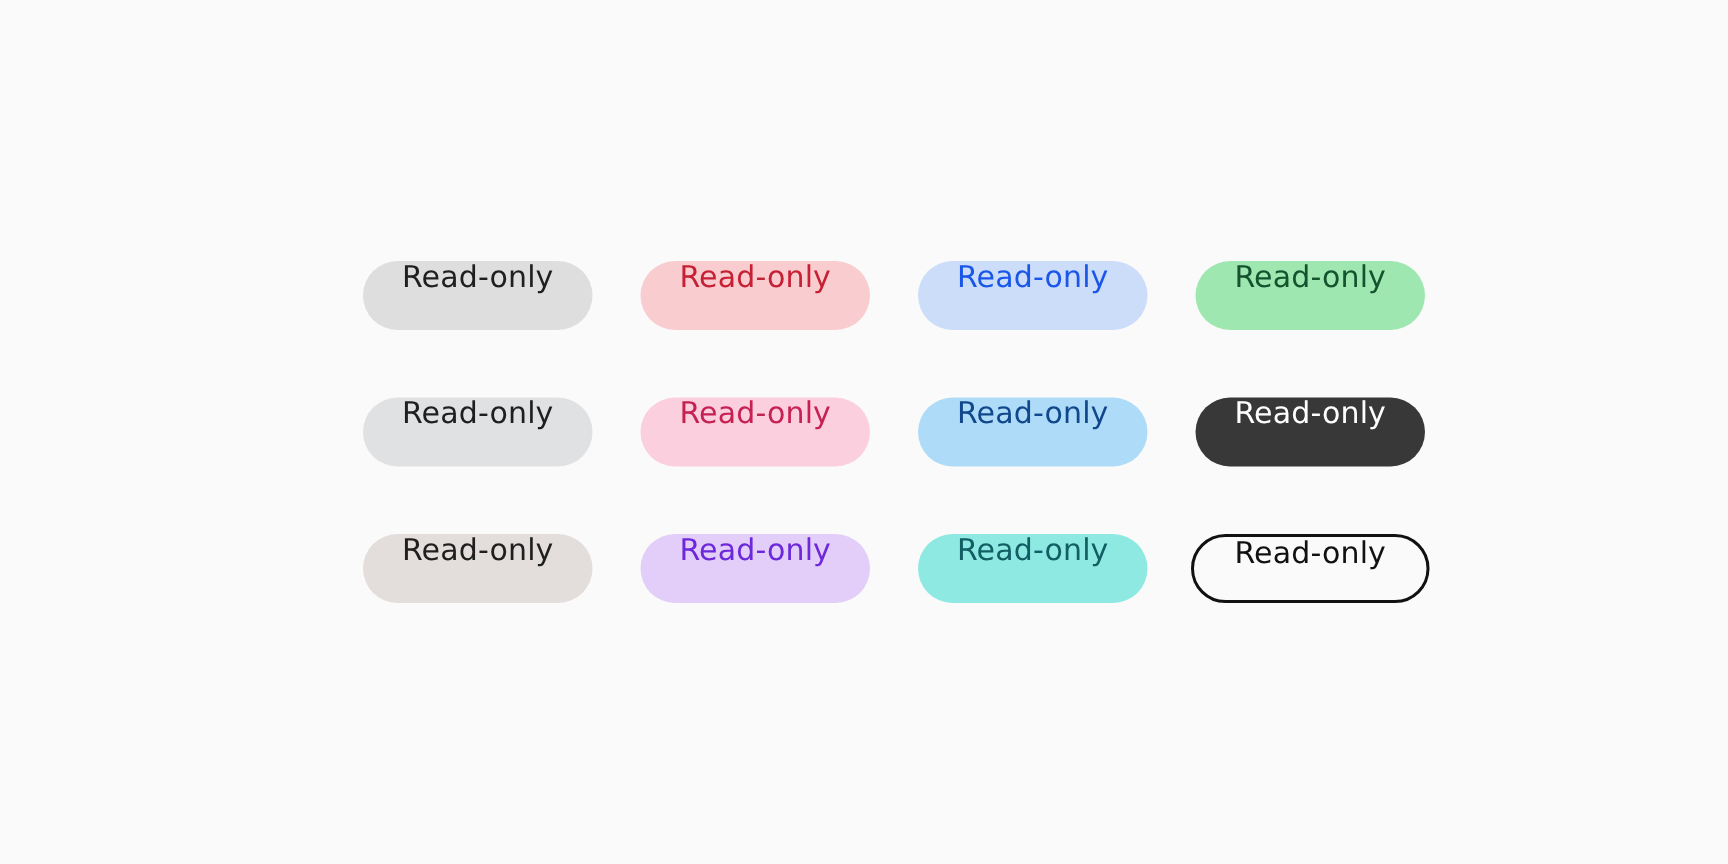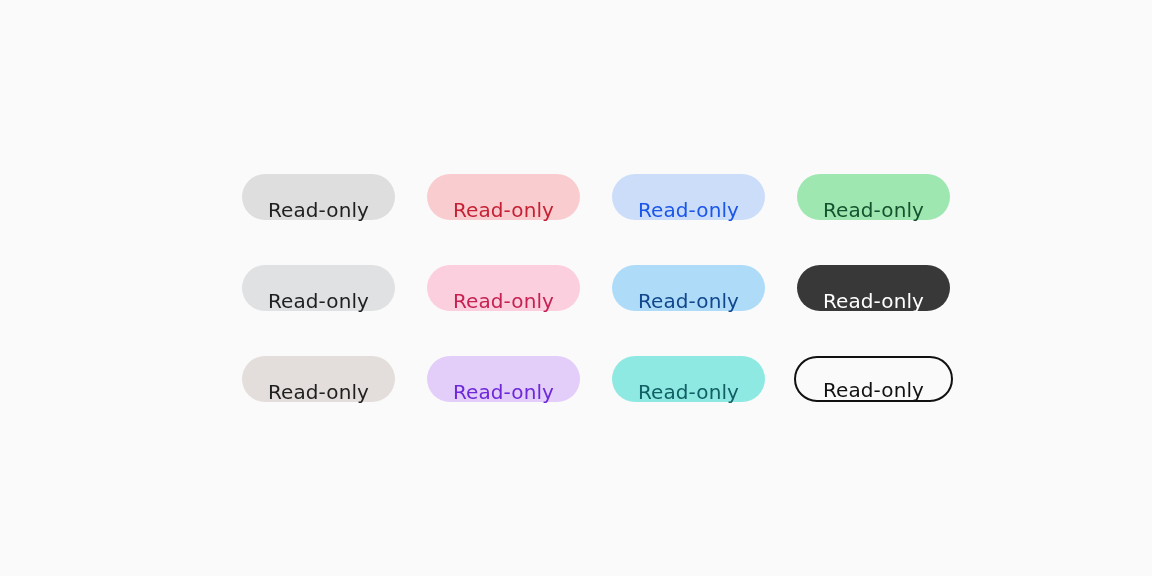--- a/index.html
+++ b/index.html
@@ -33,21 +33,21 @@
   }
 
   .chip-cell {
     display: flex;
     align-items: center;
     justify-content: center;
   }
 
   .chip {
     display: inline-flex;
-    align-items: flex-end;
+    align-items: flex-start;
     justify-content: center;
     box-sizing: border-box;
     height: 46px;
     padding: 0 26px;
     border-radius: 999px;
     border: 0 solid transparent;
     font-family: "DejaVu Sans", "Liberation Sans", sans-serif;
     font-size: 20px;
     font-weight: 400;
     line-height: 1;

